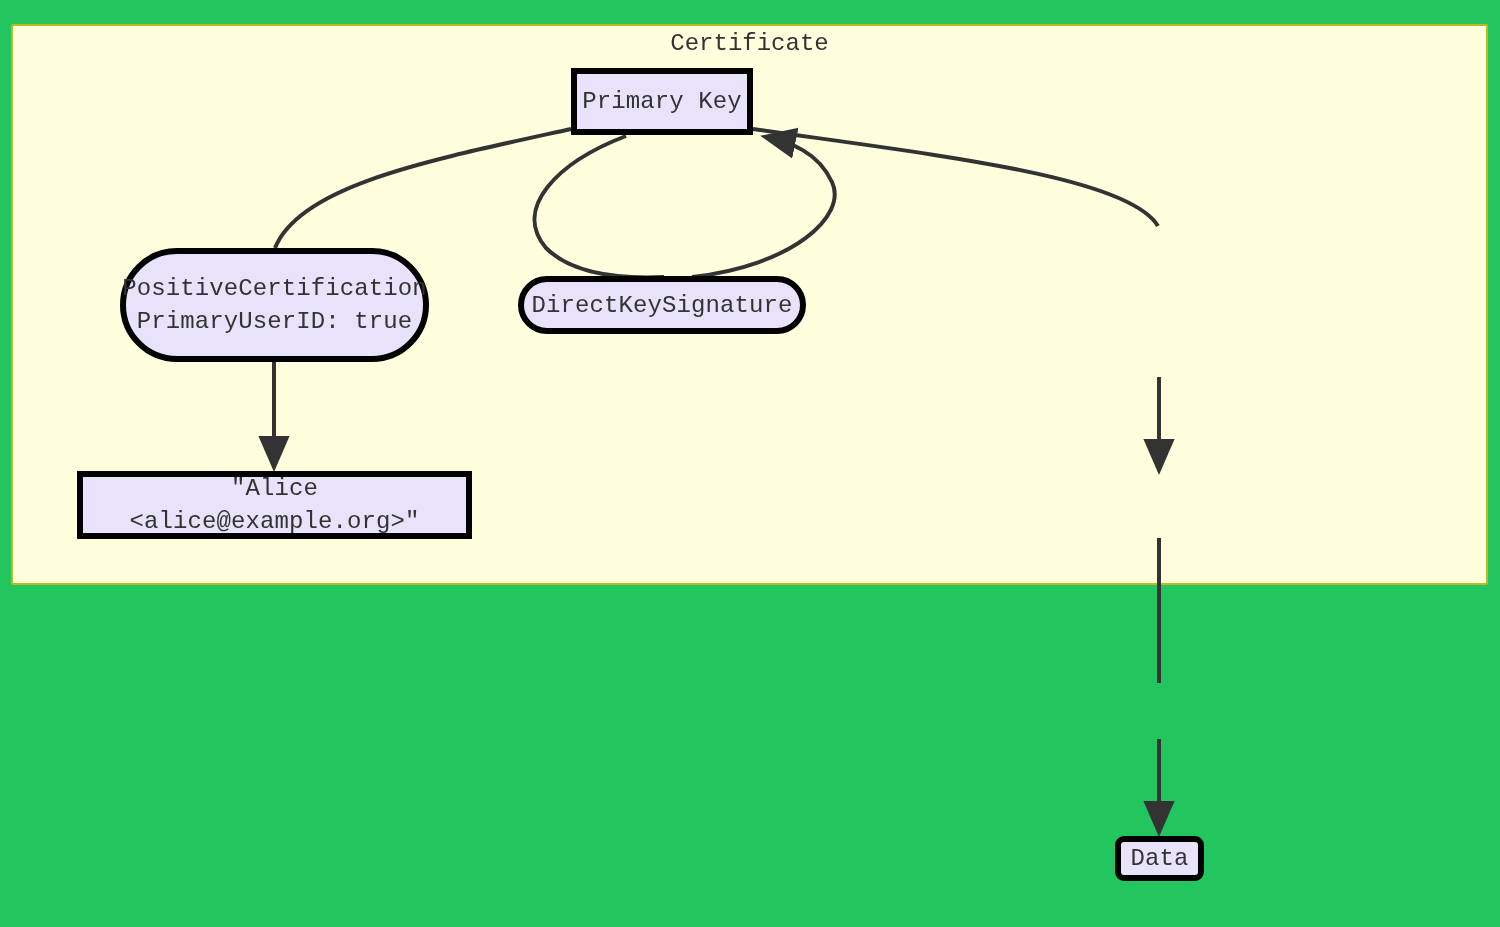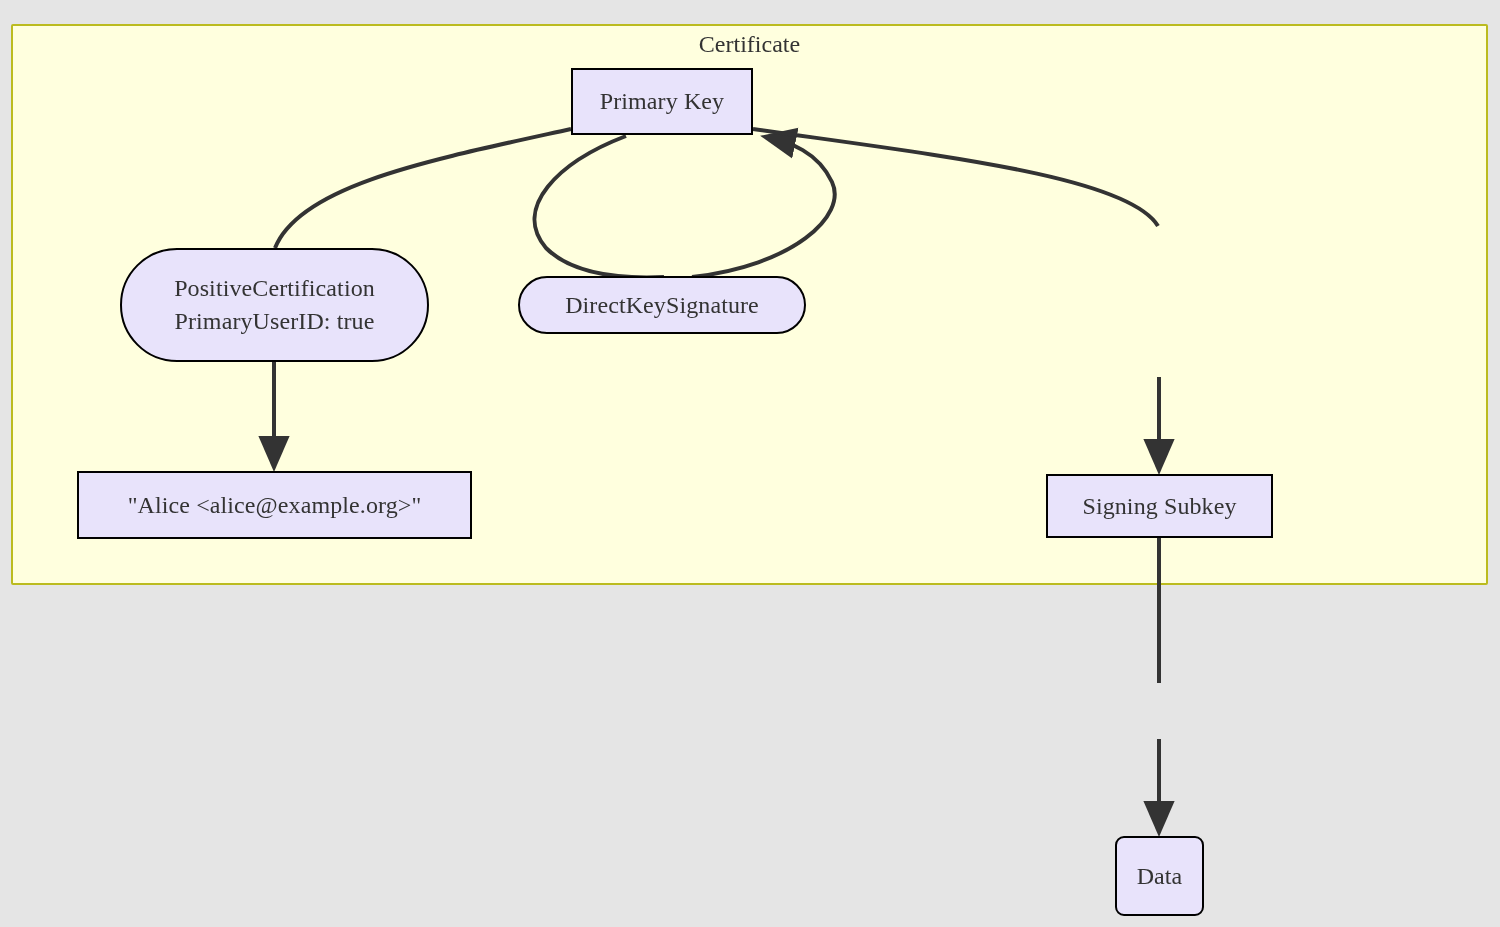--- a/index.html
+++ b/index.html
@@ -4,22 +4,22 @@
 <style>
   html, body {
     margin: 0;
     padding: 0;
     background: #ffffff;
   }
   #canvas {
     position: relative;
     width: 1500px;
     height: 927px;
-    background: #e5e5e5;
-    font-family: Liberation Serif, serif;
+    background: #22c55e;
+    font-family: Liberation Mono, monospace;
     overflow: hidden;
   }
   #edge-layer {
     position: absolute;
     left: 0; top: 0;
     width: 1500px;
     height: 927px;
     pointer-events: none;
   }
   .subgraph {
@@ -34,21 +34,21 @@
     text-align: center;
     color: #333333;
     font-size: 24px;
     line-height: 28px;
     white-space: nowrap;
   }
   .node {
     position: absolute;
     box-sizing: border-box;
     background: #e8e3fb;
-    border: 2px solid #000000;
+    border: 6px solid #000000;
     color: #333333;
     display: flex;
     align-items: center;
     justify-content: center;
     text-align: center;
     font-size: 24px;
     line-height: 33px;
     white-space: pre-line;
     letter-spacing: 0.1px;
   }
@@ -92,18 +92,17 @@
   <div class="node rect" style="left:571px; top:68px; width:182px; height:67px;">Primary Key</div>
 
   <div class="node stadium" style="left:120px; top:248px; width:309px; height:114px;">PositiveCertification
 PrimaryUserID: true</div>
 
   <div class="node stadium" style="left:518px; top:276px; width:288px; height:58px;">DirectKeySignature</div>
 
 
   <div class="node rect" style="left:77px; top:471px; width:395px; height:68px;">"Alice &lt;alice@example.org&gt;"</div>
 
-  <div class="node rect" style="left:1046px; top:474px; width:227px; height:64px;">Signing Subkey</div>
 
 
-  <div class="node rounded" style="left:1115px; top:836px; width:89px; height:80px;">Data</div>
+  <div class="node rounded" style="left:1115px; top:836px; width:89px; height:45px;">Data</div>
 
 </div>
 
 </body></html>

